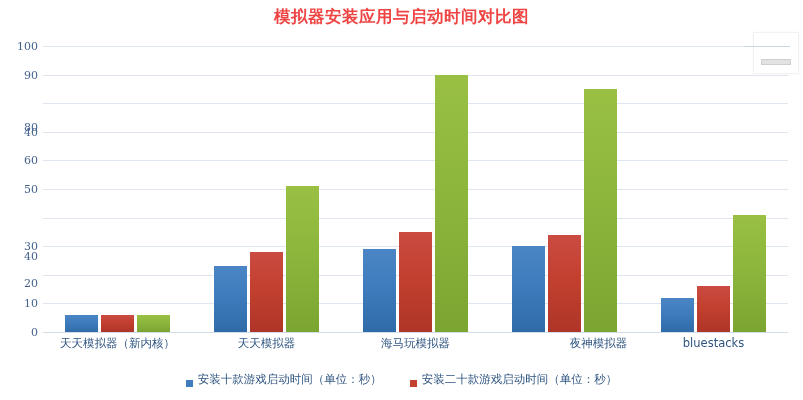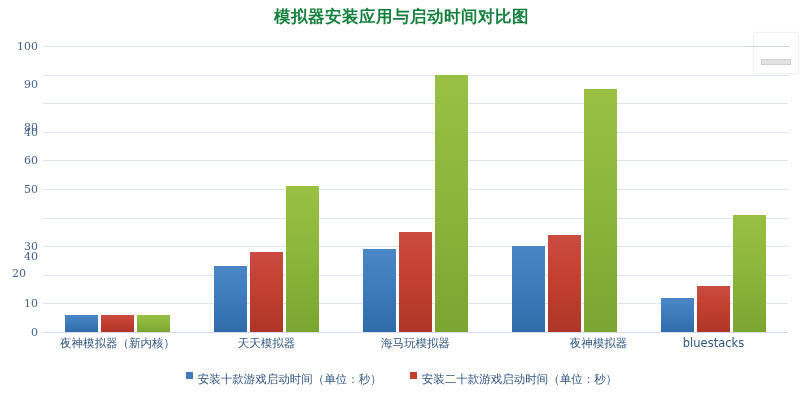--- a/index.html
+++ b/index.html
@@ -22,21 +22,21 @@
     background: #ffffff;
   }
   .chart-title {
     position: absolute;
     left: 0;
     top: 6px;
     width: 803px;
     text-align: center;
     font-size: 16.5px;
     font-weight: bold;
-    color: #15803d;
+    color: #ef4444;
     letter-spacing: 0.5px;
     white-space: nowrap;
   }
   
   .plot-area {
     position: absolute;
     left: 43px;
     top: 46px;
     width: 745px;
     height: 286px;
@@ -104,21 +104,21 @@
     top: 369px;
     width: 803px;
     height: 20px;
     display: flex;
     justify-content: center;
     align-items: center;
     gap: 28px;
   }
   .legend-item {
     display: flex;
-    align-items: flex-start;
+    align-items: flex-end;
     gap: 5px;
     font-size: 11.5px;
     color: #2f5580;
     white-space: nowrap;
   }
   .legend-swatch {
     width: 7px;
     height: 7px;
     display: inline-block;
     flex: 0 0 auto;
@@ -154,28 +154,28 @@
 </head>
 <body>
 
 <div class="chart-root">
 
   <div class="chart-title">模拟器安装应用与启动时间对比图</div>
 
   <div class="y-labels">
       <div class="y-label" style="top: 286px;">0</div>
       <div class="y-label" style="top: 257.4px;">10</div>
-      <div class="y-label" style="top: 227px; text-align: center;">20</div>
+      <div class="y-label" style="top: 237px;">20</div>
       <div class="y-label" style="top: 200.2px;">30</div>
       <div class="y-label" style="top: 172px; margin-top: 38px;">40</div>
       <div class="y-label" style="top: 143px;">50</div>
       <div class="y-label" style="top: 114.4px;">60</div>
       <div class="y-label" style="top: 85.8px;">40</div>
       <div class="y-label" style="top: 57.2px; margin-top: 24px;">80</div>
-      <div class="y-label" style="top: 38px;">90</div>
+      <div class="y-label" style="top: 29px;">90</div>
       <div class="y-label" style="top: 0px;">100</div>
     </div>
 
   <div class="plot-area">
       <div class="grid-line baseline" style="top: 286px;"></div>
       <div class="grid-line" style="top: 257.4px;"></div>
       <div class="grid-line" style="top: 228.8px;"></div>
       <div class="grid-line" style="top: 200.2px;"></div>
       <div class="grid-line" style="top: 171.6px;"></div>
       <div class="grid-line" style="top: 143px;"></div>
@@ -198,21 +198,21 @@
       <div class="bar s2" style="left: 392px; width: 33px; height: 257.4px;"></div>
       <div class="bar s0" style="left: 469px; width: 33px; height: 85.8px;"></div>
       <div class="bar s1" style="left: 505px; width: 33px; height: 97.24px;"></div>
       <div class="bar s2" style="left: 541px; width: 33px; height: 243.1px;"></div>
       <div class="bar s0" style="left: 618px; width: 33px; height: 34.32px;"></div>
       <div class="bar s1" style="left: 654px; width: 33px; height: 45.76px;"></div>
       <div class="bar s2" style="left: 690px; width: 33px; height: 117.26px;"></div>
     </div>
 
   <div class="x-labels">
-      <div class="x-label" style="left: 74.5px;">夜神模拟器（新内核）</div>
+      <div class="x-label" style="left: 74.5px;">天天模拟器（新内核）</div>
       <div class="x-label" style="left: 223.5px;">天天模拟器</div>
       <div class="x-label" style="left: 372.5px; text-align: right;">海马玩模拟器</div>
       <div class="x-label" style="left: 521.5px; margin-left: 34px;">夜神模拟器</div>
       <div class="x-label" style="left: 670.5px;">bluestacks</div>
     </div>
 
   <div class="legend">
       <div class="legend-item">
         <span class="legend-swatch" style="background: rgb(63, 124, 189);"></span>
         <span>安装十款游戏启动时间（单位：秒）</span>

